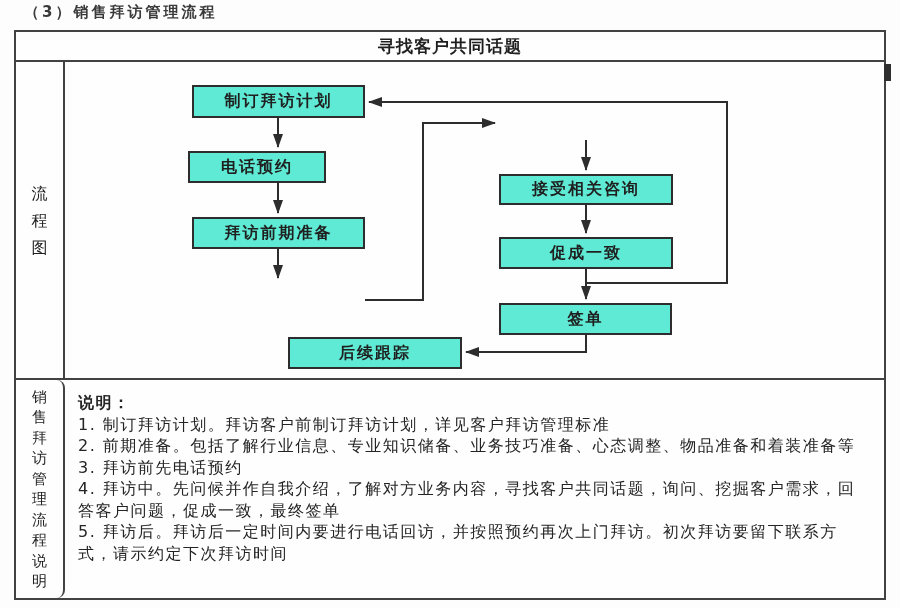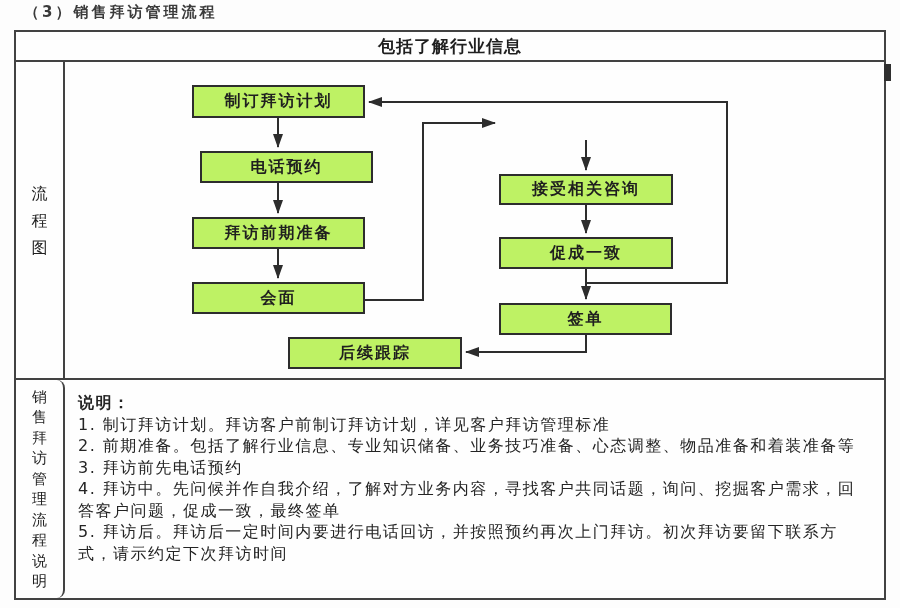--- a/index.html
+++ b/index.html
@@ -35,26 +35,26 @@
     display:flex; align-items:center; justify-content:center;
   }
   .label-flow { top:30px; height:316px; }
   .label-desc { top:348px; height:218px;border-radius:8px; }
   .vtext { width:17px; word-break:break-all; text-align:center; font-weight:normal; }
   .vtext-flow { font-size:16px; line-height:27px; }
   .vtext-desc { font-size:15px; line-height:20.5px; }
   .chart-svg { position:absolute; left:0; top:0; width:868px; height:566px; }
   .node {
     position:absolute; box-sizing:border-box;
-    border:2px solid #2d2d2d; background:#bef264;
+    border:2px solid #2d2d2d; background:#5eead4;
     display:flex; align-items:center; justify-content:center;
     font-size:16px; font-weight:600; letter-spacing:2px; white-space:nowrap;
   }
   .n1 { left:176px; top:53px;  width:173px; height:33px; }
-  .n2 { left:184px; top:119px; width:173px; height:32px; }
+  .n2 { left:172px; top:119px; width:138px; height:32px; }
   .n3 { left:176px; top:185px; width:173px; height:32px; }
   .n4 { left:176px; top:250px; width:173px; height:32px; }
   .n5 { left:483px; top:76px;  width:174px; height:32px; }
   .n6 { left:483px; top:142px; width:174px; height:31px; }
   .n7 { left:483px; top:205px; width:174px; height:32px; }
   .n8 { left:483px; top:271px; width:173px; height:32px; }
   .n9 { left:272px; top:305px; width:174px; height:32px; }
   .notes {
     position:absolute; left:62px; top:360px; width:794px;
     font-size:16px; line-height:21.5px; letter-spacing:1.5px; color:#242424;
@@ -66,21 +66,21 @@
     background:#2f2f2f;
   }
 </style>
 </head>
 <body>
 
 <div class="caption">（3）销售拜访管理流程</div>
 
 <div class="doc-table">
 
-  <div class="hdr">包括了解行业信息</div>
+  <div class="hdr">寻找客户共同话题</div>
 
   <div class="label-cell label-flow">
     <div class="vtext vtext-flow">流程图</div>
   </div>
 
   <div class="divider"></div>
 
   <div class="label-cell label-desc">
     <div class="vtext vtext-desc">销售拜访管理流程说明</div>
   </div>
@@ -100,21 +100,20 @@
       <path d="M570,173 L570,201" marker-end="url(#ah)"></path>
       <path d="M570,237 L570,267" marker-end="url(#ah)"></path>
       <path d="M570,251 L711,251 L711,70 L353,70" marker-end="url(#ah)"></path>
       <path d="M570,303 L570,320 L450,320" marker-end="url(#ah)"></path>
     </g>
   </svg>
 
   <div class="node n1">制订拜访计划</div>
   <div class="node n2">电话预约</div>
   <div class="node n3">拜访前期准备</div>
-  <div class="node n4">会面</div>
   <div class="node n6">接受相关咨询</div>
   <div class="node n7">促成一致</div>
   <div class="node n8">签单</div>
   <div class="node n9">后续跟踪</div>
 
   <div class="notes">
     <p class="note-line notes-heading">说明：</p>
     <p class="note-line">1. 制订拜访计划。拜访客户前制订拜访计划，详见客户拜访管理标准</p>
     <p class="note-line">2. 前期准备。包括了解行业信息、专业知识储备、业务技巧准备、心态调整、物品准备和着装准备等</p>
     <p class="note-line">3. 拜访前先电话预约</p>

